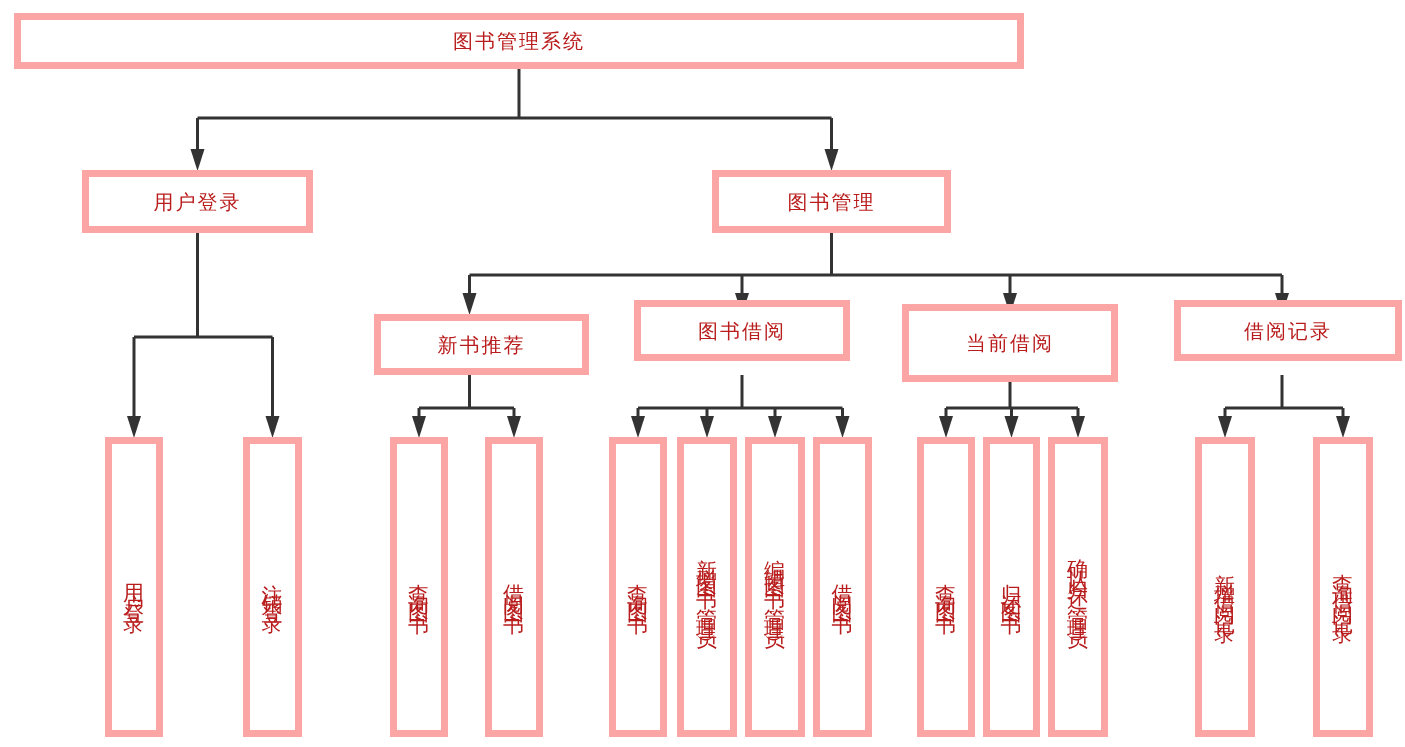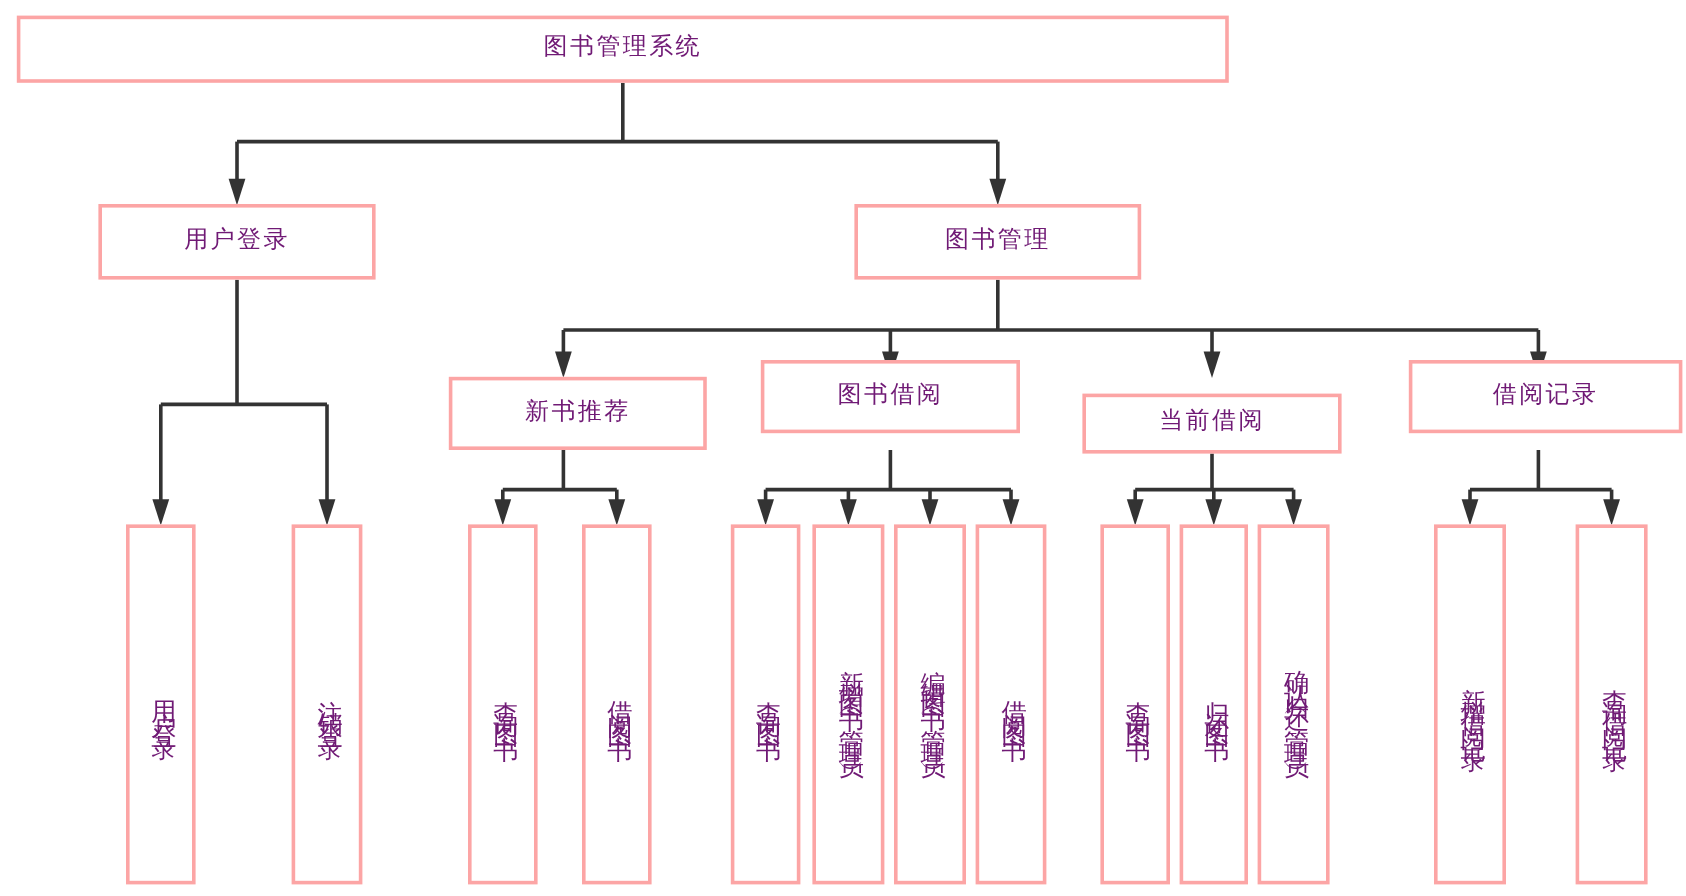--- a/index.html
+++ b/index.html
@@ -8,31 +8,30 @@
     position:relative;
     width:1405px;height:747px;
     background:#ffffff;
     overflow:hidden;
   }
   svg.edges{position:absolute;left:0;top:0;z-index:1;}
   .node{
     position:absolute;
     box-sizing:border-box;
     background:#ffffff;
-    border:3px solid #fca5a5;
-    color:#701a75;
+    border:7px solid #fca5a5;
+    color:#b91c1c;
     display:flex;
     align-items:center;
     justify-content:center;
     z-index:2;
     font-size:20px;
     letter-spacing:2px;
     text-align:center;
     line-height:1;
-    font-family:Liberation Mono, monospace;
   }
   .node.leaf{
     writing-mode:vertical-rl;
     font-size:21px;
     letter-spacing:10px;
     padding:6px 0;
   }
   .watermark{
     position:absolute;
     z-index:3;
@@ -104,21 +103,21 @@
       <polygon points="1343,438 1336,416 1350,416" fill="#333333"></polygon>
     </svg>
 
   <div class="node" style="left:14px;top:13px;width:1010px;height:56px;">图书管理系统</div>
 
   <div class="node" style="left:82px;top:170px;width:231px;height:63px;">用户登录</div>
   <div class="node" style="left:712px;top:170px;width:239px;height:63px;text-align:right;">图书管理</div>
 
   <div class="node" style="left:374px;top:314px;width:215px;height:61px;">新书推荐</div>
   <div class="node" style="left:634px;top:300px;width:216px;height:61px;">图书借阅</div>
-  <div class="node" style="left:902px;top:328px;width:216px;height:50px;">当前借阅</div>
+  <div class="node" style="left:902px;top:304px;width:216px;height:78px;">当前借阅</div>
   <div class="node" style="left:1174px;top:300px;width:228px;height:61px;">借阅记录</div>
 
   <div class="node leaf" style="left:105px;top:437px;width:58px;height:300px;">用户登录</div>
   <div class="node leaf" style="left:243px;top:437px;width:59px;height:300px;">注销登录</div>
 
   <div class="node leaf" style="left:390px;top:437px;width:58px;height:300px;">查询图书</div>
   <div class="node leaf" style="left:485px;top:437px;width:58px;height:300px;">借阅图书</div>
 
   <div class="node leaf" style="left:609px;top:437px;width:58px;height:300px;">查询图书</div>
   <div class="node leaf" style="left:677px;top:437px;width:60px;height:300px;">新增图书（管理员）</div>

